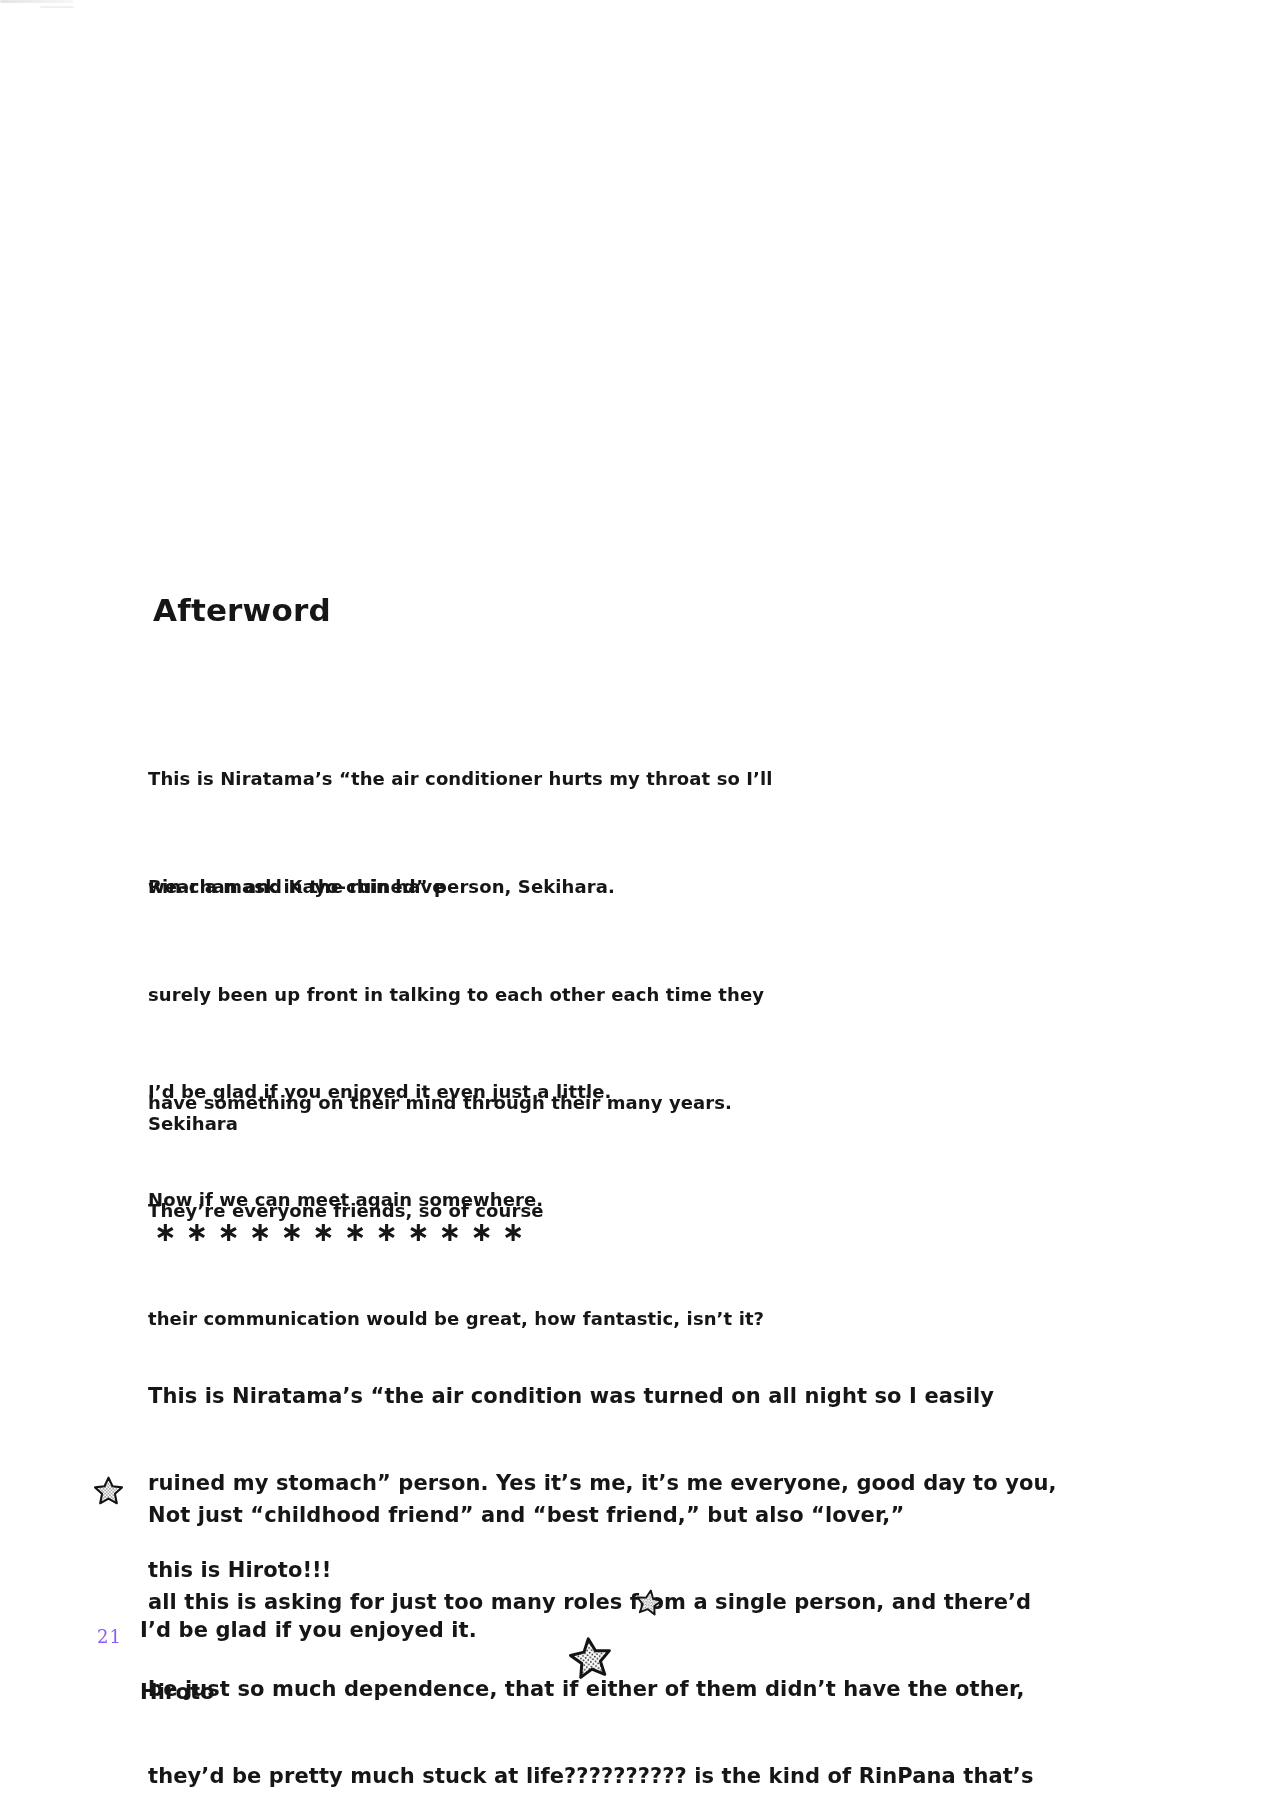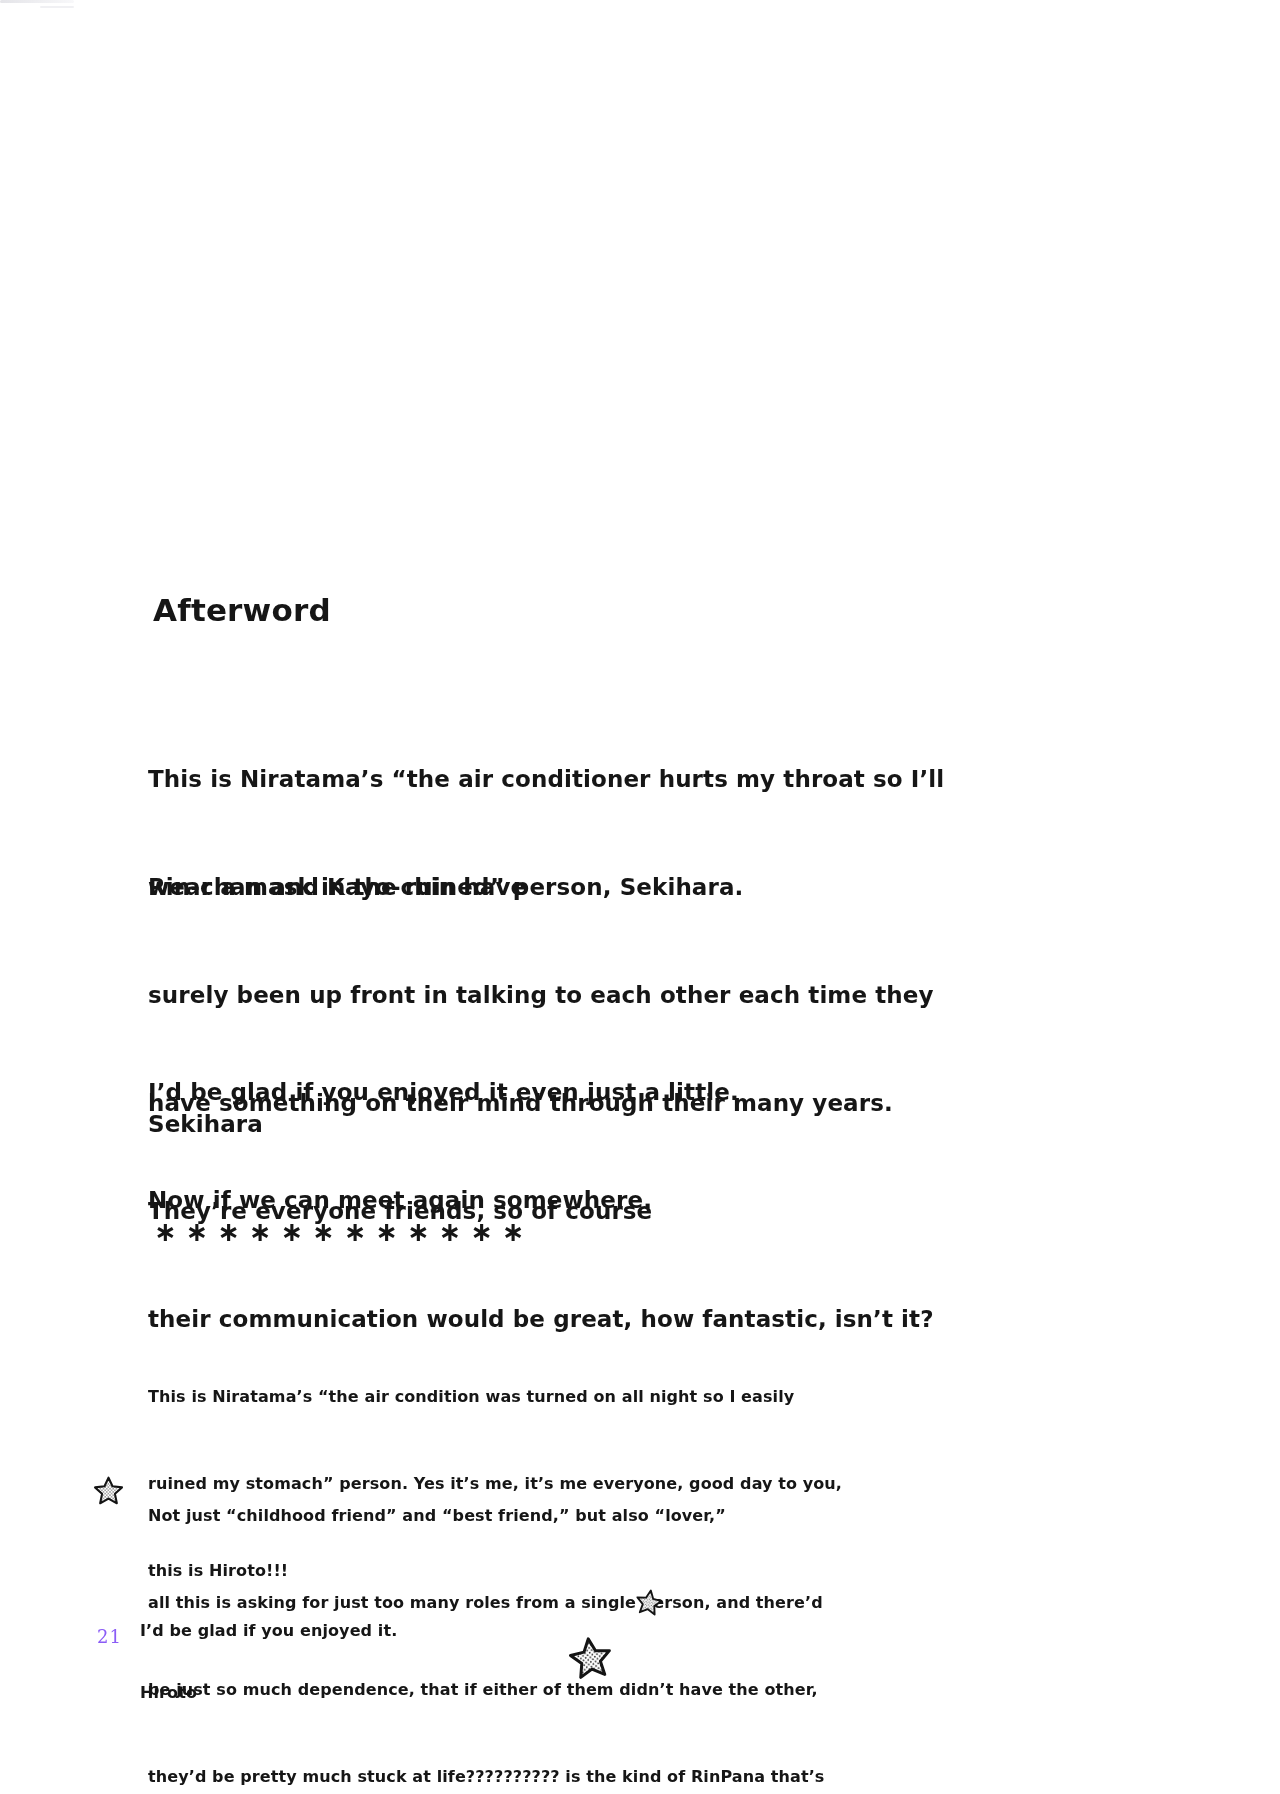--- a/index.html
+++ b/index.html
@@ -20,22 +20,22 @@
   .a1 { left: 0; top: 0; width: 74px; height: 3px;
         background: linear-gradient(90deg, #e4e4e8, #f8f8fa); }
   .a2 { left: 40px; top: 6px; width: 34px; height: 2px; background: #f0f0f3; }
 
   .heading {
     position: absolute; left: 153px; top: 590px;
     margin: 0; font-size: 31px; font-weight: bold; line-height: 40px;
     letter-spacing: 0.2px;
   }
   .block { position: absolute; left: 148px; white-space: pre; }
-  .t  { font-size: 23px; line-height: 36px; letter-spacing: 0.1px; }
-  .b  { font-size: 16px; line-height: 29px; letter-spacing: 0.1px; }
+  .t  { font-size: 18px; line-height: 36px; letter-spacing: 0.1px; }
+  .b  { font-size: 21px; line-height: 29px; letter-spacing: 0.1px; }
   .p-s1 { top: 689px; }
   .p-s2 { top: 797px; }
   .p-s3 { top: 1002px; }
   .sig-sekihara { top: 1106px; }
   .divider {
     position: absolute; left: 154px; top: 1216px;
     font-size: 27px; line-height: 32px; letter-spacing: 9px;
   }
   .p-h1 { top: 1324px; }
   .p-h2 { top: 1443px; }

